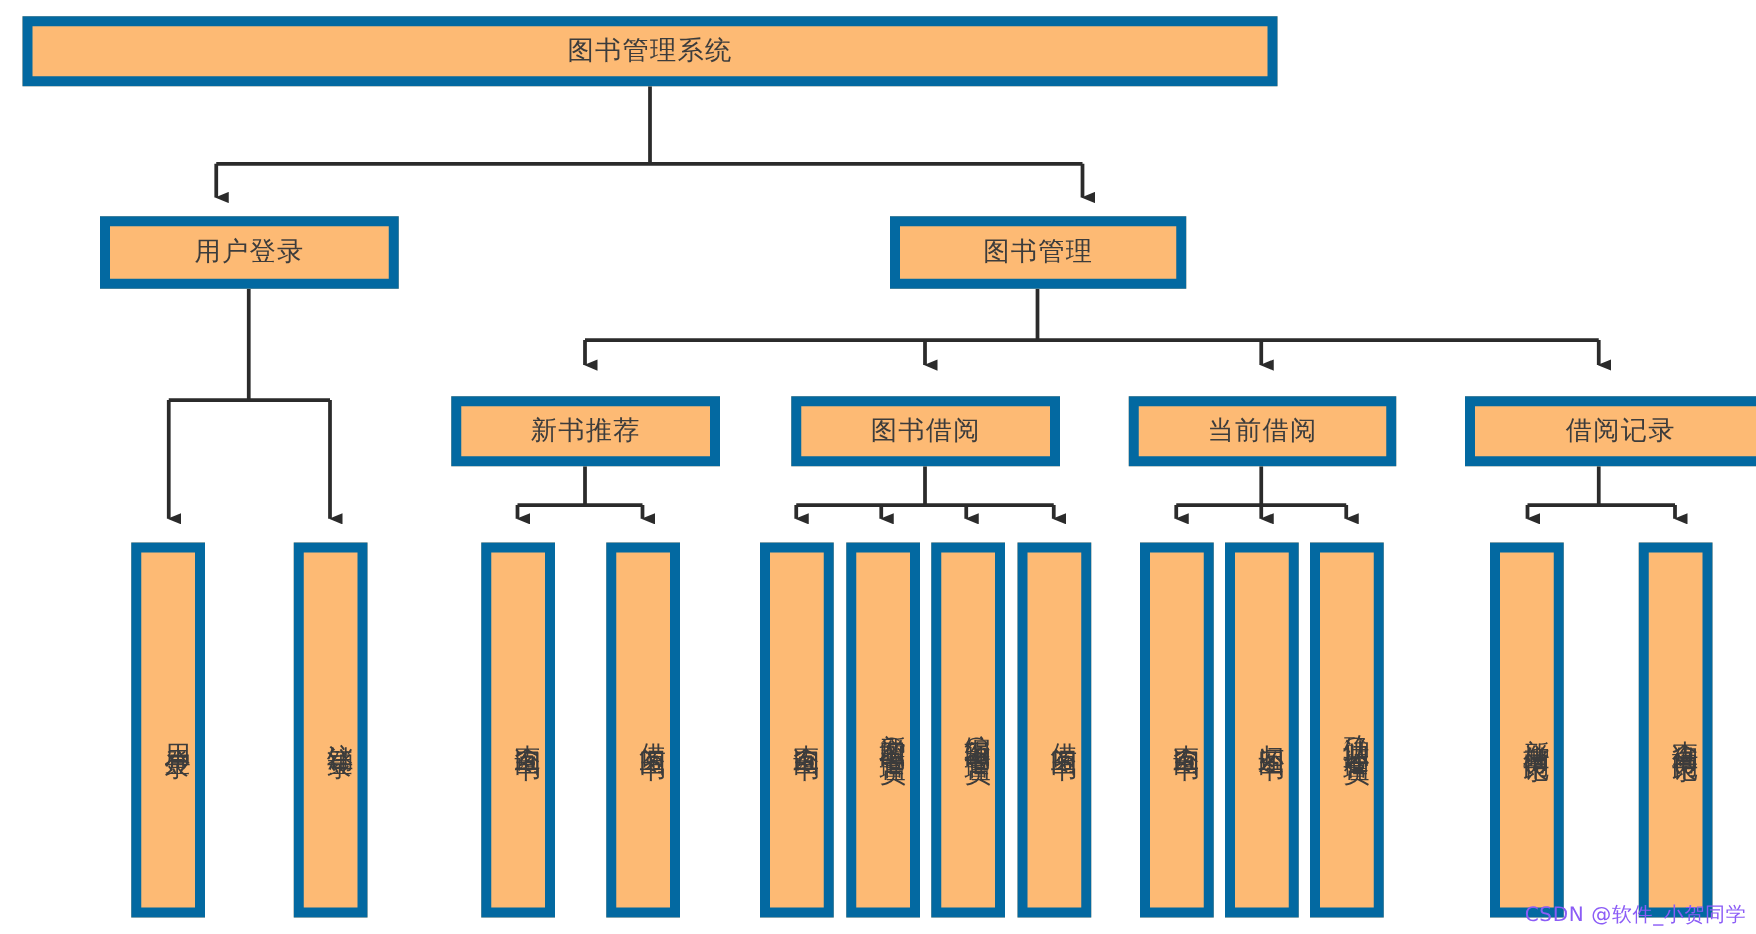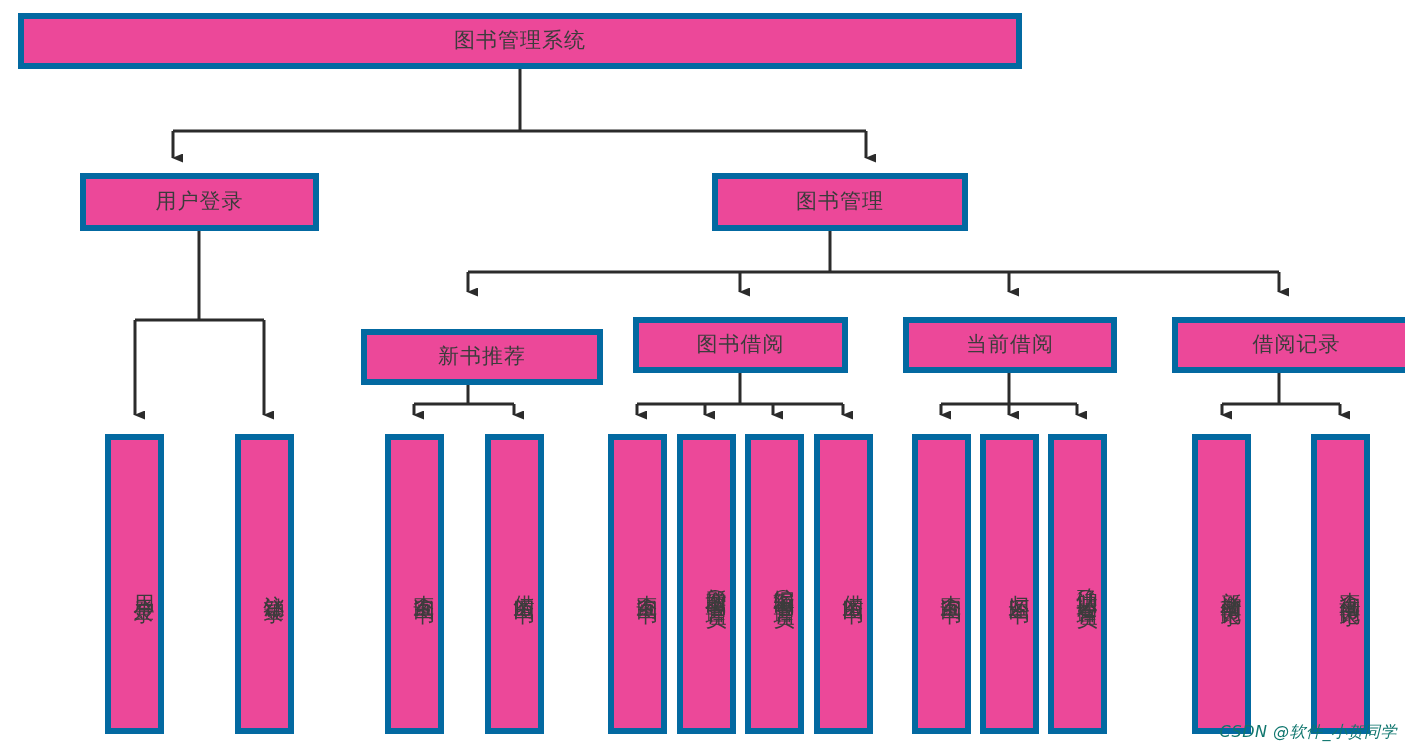--- a/index.html
+++ b/index.html
@@ -21,22 +21,22 @@
     position: absolute;
     left: 0;
     top: 0;
     width: 1405px;
     height: 747px;
     pointer-events: none;
   }
   .node {
     position: absolute;
     box-sizing: border-box;
-    border: 6px solid #0369a1;
-    background: #ec4899;
+    border: 8px solid #0369a1;
+    background: #fdba74;
     display: flex;
     align-items: center;
     justify-content: center;
     color: #3c3c3c;
   }
   .node.horiz {
     font-size: 21px;
     letter-spacing: 1px;
     line-height: 1.2;
   }
@@ -53,24 +53,23 @@
   .node.vert .vtext {
     writing-mode: vertical-rl;
     text-orientation: upright;
     white-space: nowrap;
   }
   #watermark {
     position: absolute;
     right: 8px;
     bottom: 4px;
     font-size: 16px;
-    color: #0f766e;
+    color: #8b5cf6;
     white-space: nowrap;
     letter-spacing: 0.5px;
-    font-style: italic;
   }
 </style>
 </head>
 <body>
 
 <div id="canvas">
 
   <svg id="edges" viewBox="0 0 1405 747" xmlns="http://www.w3.org/2000/svg">
     <defs>
       <marker id="arrowhead" markerWidth="9" markerHeight="11" refX="4.5" refY="10" orient="auto" markerUnits="userSpaceOnUse">
@@ -121,25 +120,25 @@
     </g>
   </svg>
 
   <div class="node horiz" style="left:18px; top:13px; width:1004px; height:56px;">
     <span>图书管理系统</span>
   </div>
 
   <div class="node horiz" style="left:80px; top:173px; width:239px; height:58px;">
     <span>用户登录</span>
   </div>
-  <div class="node horiz" style="left:712px; top:173px; width:256px; height:58px;text-align:center;">
+  <div class="node horiz" style="left:712px; top:173px; width:237px; height:58px;text-align:center;">
     <span>图书管理</span>
   </div>
 
-  <div class="node horiz" style="left:361px; top:317px; width:242px; height:56px;margin-top:12px;">
+  <div class="node horiz" style="left:361px; top:317px; width:215px; height:56px;">
     <span>新书推荐</span>
   </div>
   <div class="node horiz" style="left:903px; top:317px; width:214px; height:56px;">
     <span>当前借阅</span>
   </div>
   <div class="node horiz" style="left:633px; top:317px; width:215px; height:56px;">
     <span>图书借阅</span>
   </div>
   <div class="node horiz" style="left:1172px; top:317px; width:249px; height:56px;">
     <span>借阅记录</span>

